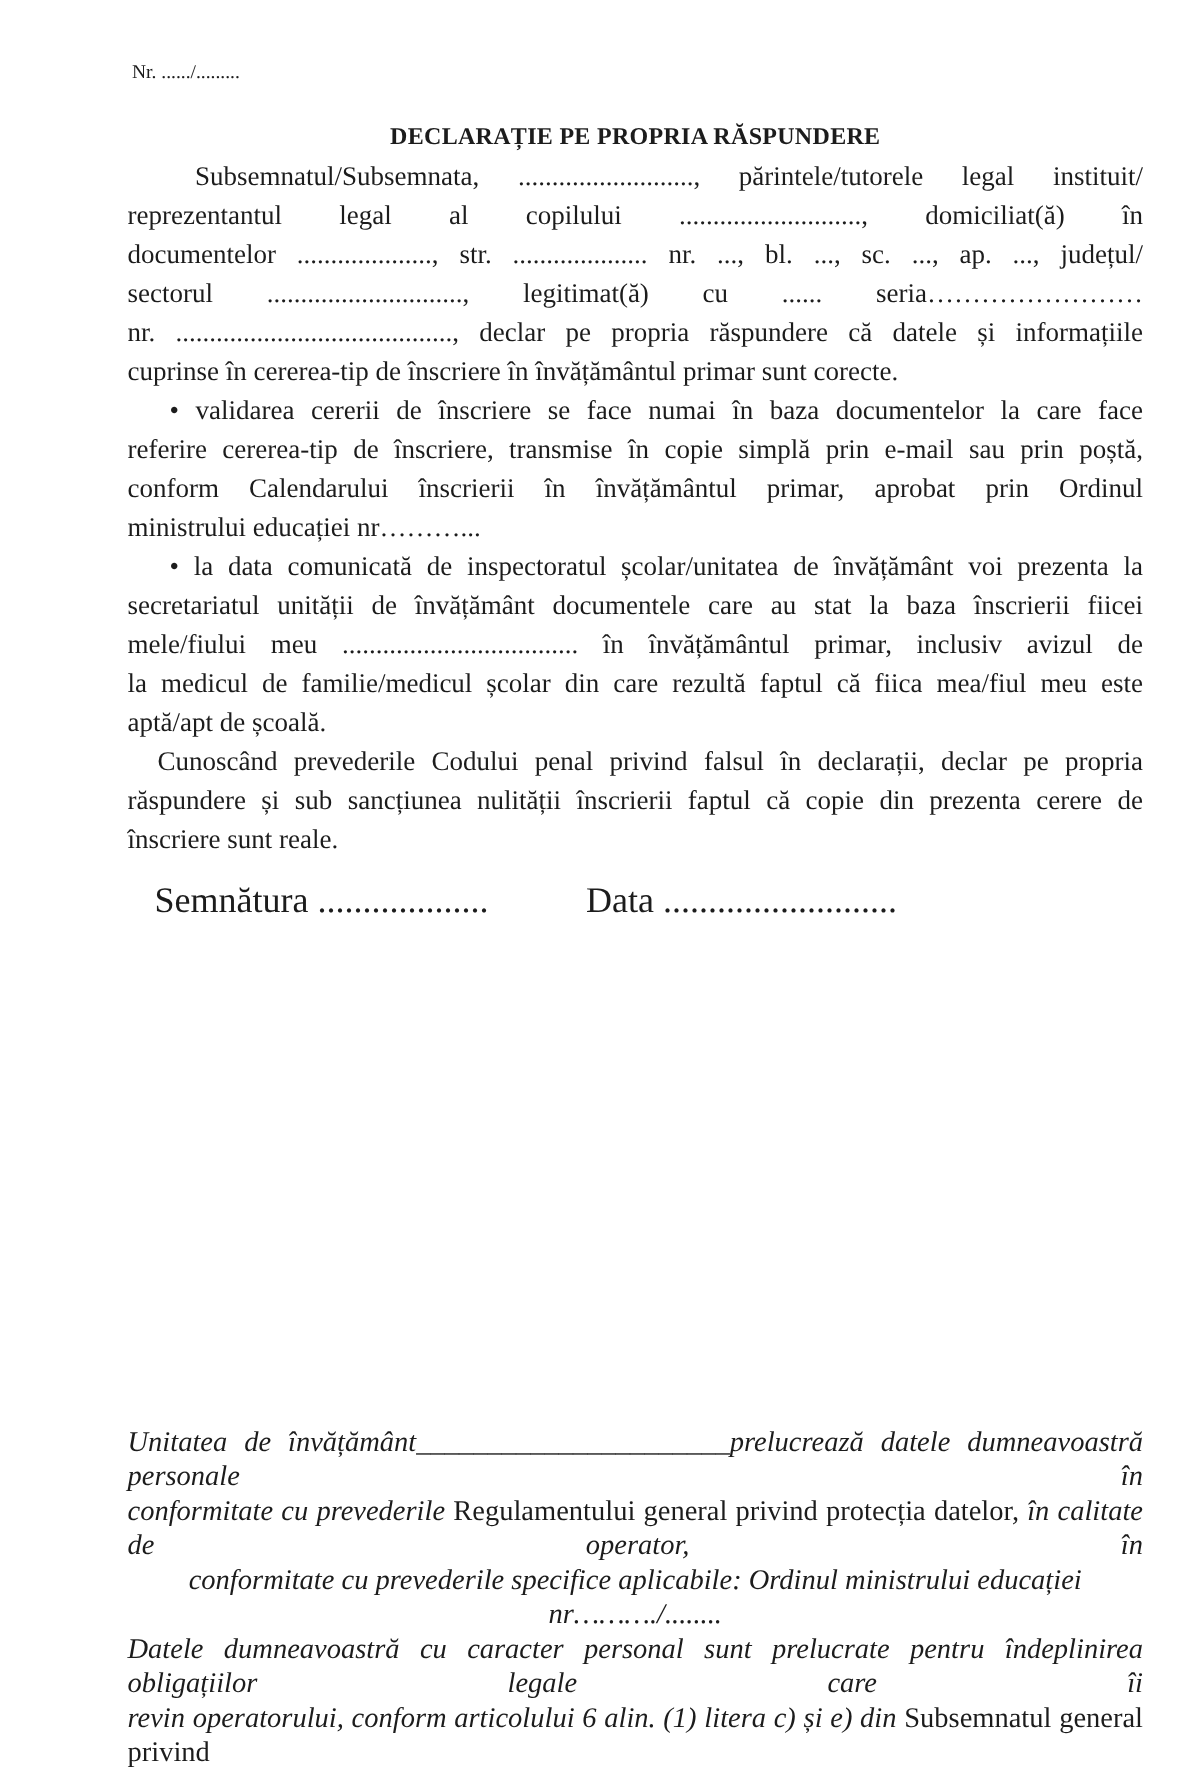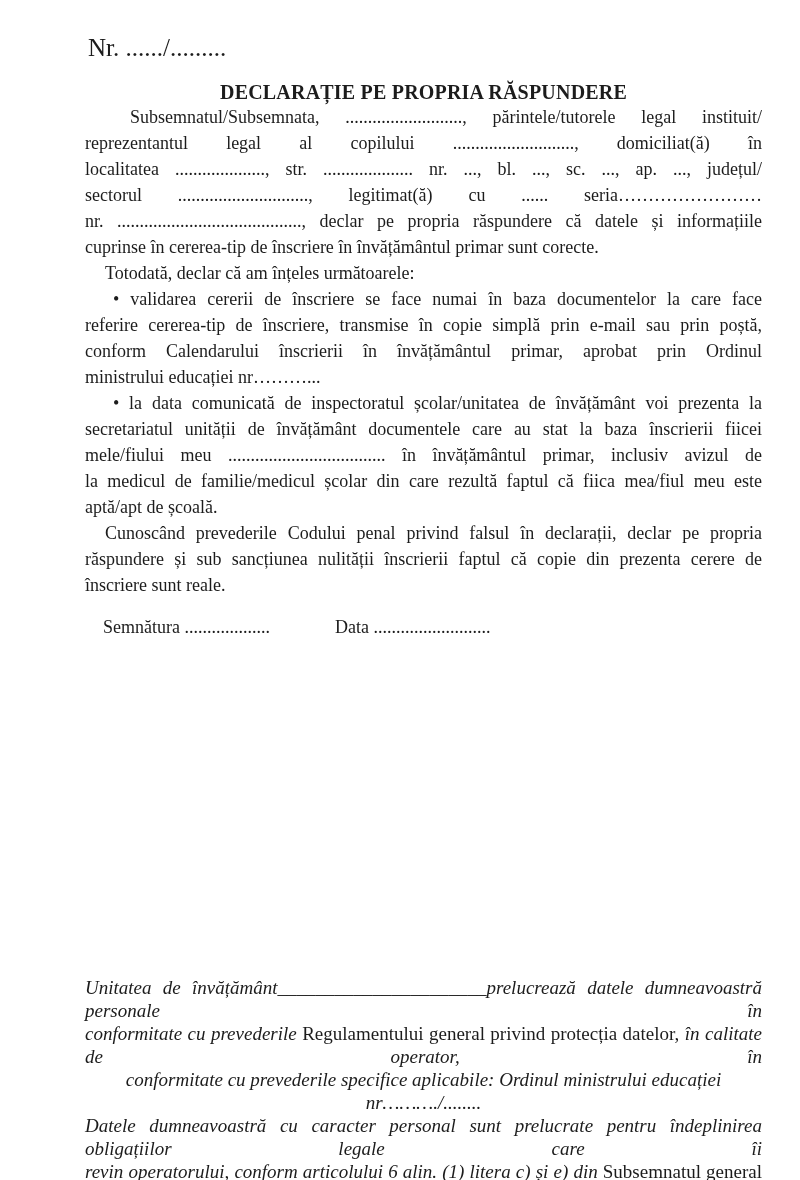--- a/index.html
+++ b/index.html
@@ -12,47 +12,47 @@
     color: #1c1c1c;
     overflow: hidden;
   }
   .content {
     position: absolute;
     left: 85px;
     top: 36px;
     width: 677px;
   }
   .nr-line {
-    font-size: 25px;
+    font-size: 13px;
     line-height: 24px;
     margin-left: 3px;
   }
   .doc-title {
     margin-top: 20px;
     text-align: center;
     font-weight: bold;
-    font-size: 20px;
+    font-size: 16px;
     line-height: 24px;
     letter-spacing: 0.2px;
   }
   .bodytext {
     font-size: 18px;
     line-height: 26px;
   }
   .bodytext .jl {          
     text-align: justify;
     text-align-last: justify;
   }
   .bodytext .ll { text-align: left; }   
   .i45 { text-indent: 45px; }
   .i28 { text-indent: 28px; }
   .i20 { text-indent: 20px; }
   .sig-row {
     margin-top: 16px;
-    font-size: 18px;
+    font-size: 24px;
     line-height: 26px;
   }
   .sig-row .sig-label { margin-left: 18px; }
   .sig-row .date-label { margin-left: 65px; }
   .spacer { height: 336px; }
   .footer {
     font-size: 19px;
     line-height: 23px;
     font-style: italic;
   }
@@ -71,27 +71,26 @@
 
     <div class="nr-line">Nr. ....../.........</div>
 
     <div class="doc-title">DECLARAȚIE PE PROPRIA RĂSPUNDERE</div>
 
     <div class="bodytext">
 
       <div>
         <div class="jl i45">Subsemnatul/Subsemnata, .........................., părintele/tutorele legal instituit/</div>
         <div class="jl">reprezentantul legal al copilului ..........................., domiciliat(ă) în</div>
-        <div class="jl">localitatea ...................., str. .................... nr. ..., bl. ..., sc. ..., ap. ..., județul/</div>
+        <div class="jl">documentelor ...................., str. .................... nr. ..., bl. ..., sc. ..., ap. ..., județul/</div>
         <div class="jl">sectorul ............................., legitimat(ă) cu ...... seria……………………</div>
         <div class="jl">nr. ........................................., declar pe propria răspundere că datele și informațiile</div>
         <div class="ll">cuprinse în cererea-tip de înscriere în învățământul primar sunt corecte.</div>
       </div>
 
-      <div class="ll i20">Totodată, declar că am înțeles următoarele:</div>
 
       <div>
         <div class="jl i28">• validarea cererii de înscriere se face numai în baza documentelor la care face</div>
         <div class="jl">referire cererea-tip de înscriere, transmise în copie simplă prin e-mail sau prin poștă,</div>
         <div class="jl">conform Calendarului înscrierii în învățământul primar, aprobat prin Ordinul</div>
         <div class="ll">ministrului educației  nr………...</div>
       </div>
 
       <div>
         <div class="jl i28">• la data comunicată de inspectoratul școlar/unitatea de învățământ voi prezenta la</div>

